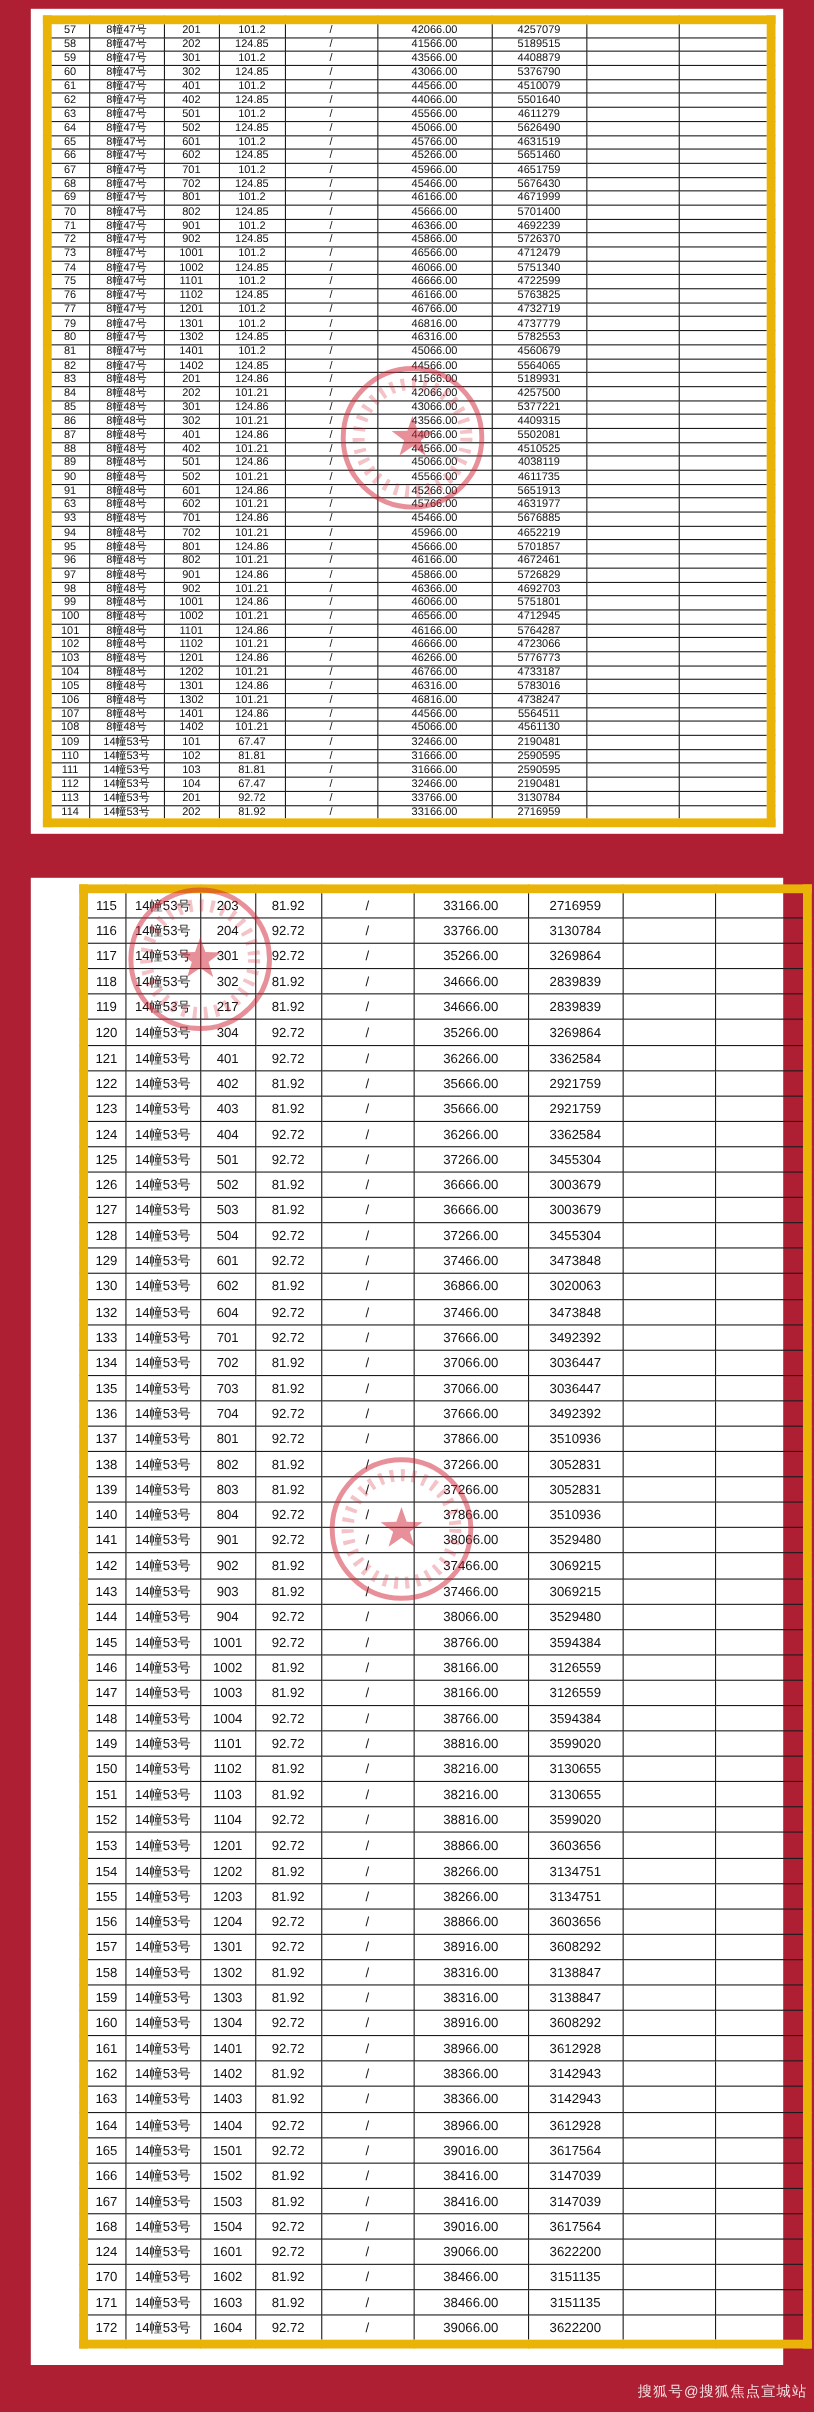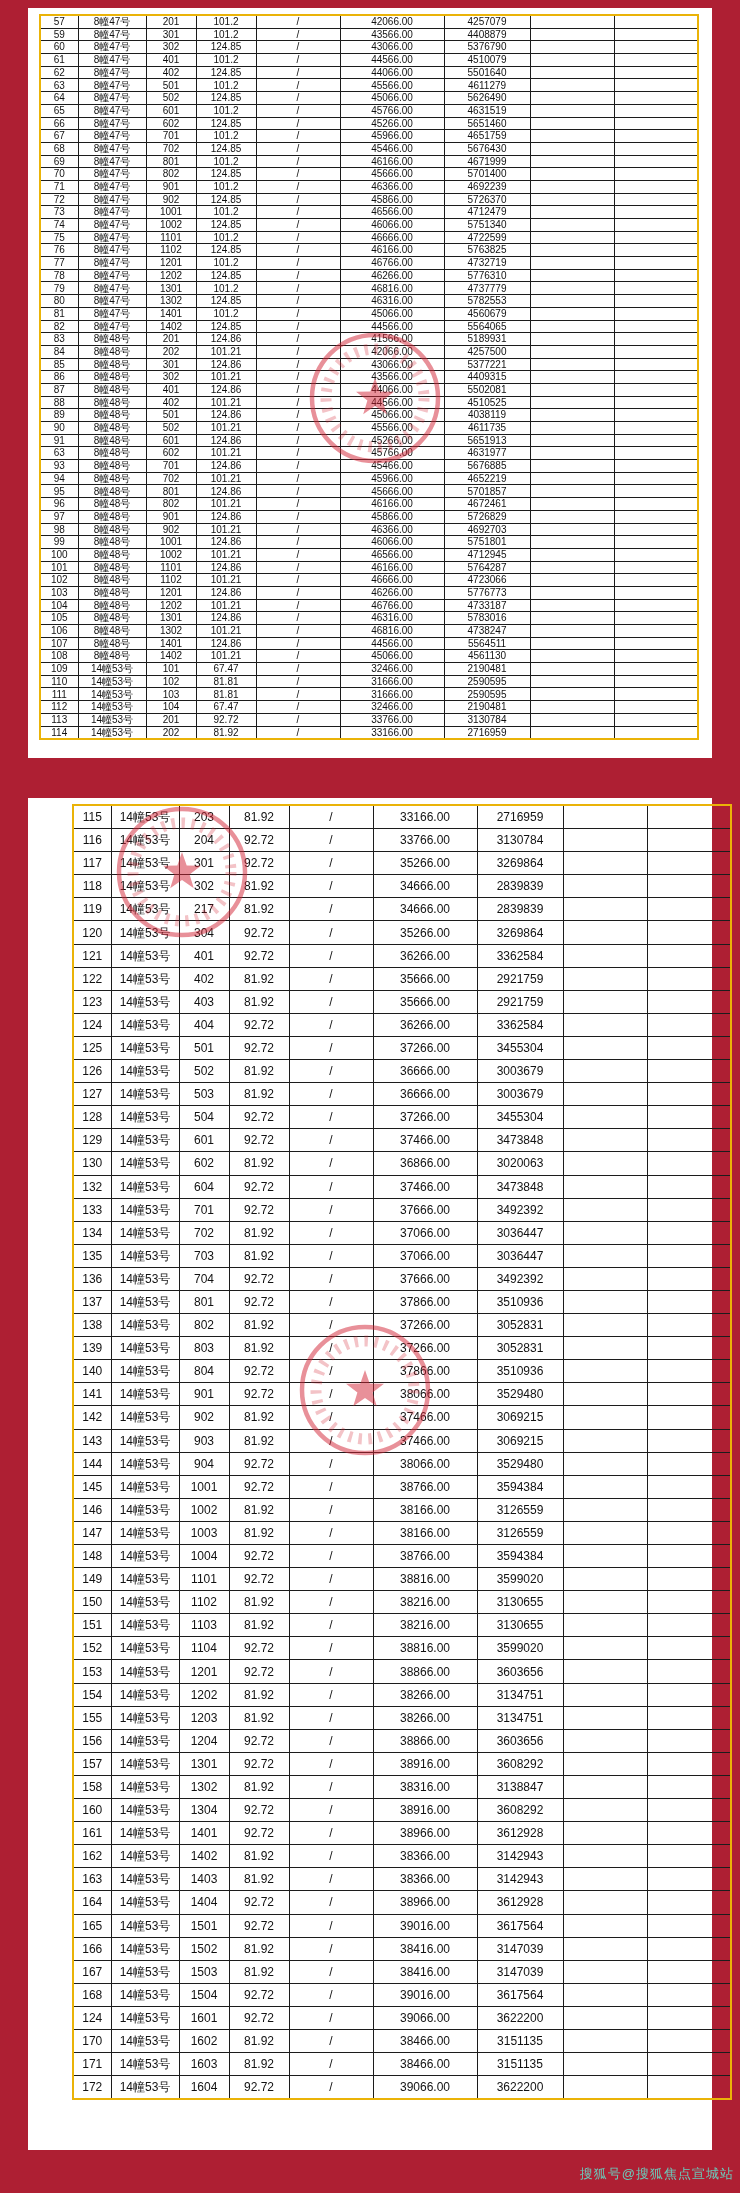--- a/index.html
+++ b/index.html
@@ -16,21 +16,21 @@
     box-sizing:border-box;
     padding:6px 11px;
   }
   .panel-top  { left:28px; top:8px;   width:684px; height:750px; }
   .panel-bottom{ left:28px; top:798px; width:684px; height:1352px;padding-left:44px; }
 
   table.price-grid {
     border-collapse:collapse;
     table-layout:fixed;
     width:660px;
-    border:2px solid #eab308;
+    border:8px solid #eab308;
   }
   table.price-grid td {
     border:1px solid #1c1c1c;
     text-align:center;
     vertical-align:middle;
     padding:0;
     color:#111;
     white-space:nowrap;
     overflow:hidden;
   }
@@ -54,21 +54,21 @@
   .stamp-1 { left:305px; top:328px; }
   .stamp-2 { left:112px; top:802px; }
   .stamp-3 { left:295px; top:1320px; }
 
   .watermark {
     position:absolute;
     top:2165px;
     right:6px;
     font-size:13px;
     letter-spacing:1px;
-    color:#5eead4;
+    color:#ffffff;
     opacity:0.85;
     z-index:6;
     text-align:right;
   }
 </style>
 </head>
 <body style="background-color: rgb(174, 31, 51);">
 
 <div class="panel panel-top">
   <table class="price-grid">
@@ -89,20 +89,31 @@
           <td>8幢47号</td>
           <td>201</td>
           <td>101.2</td>
           <td>/</td>
           <td>42066.00</td>
           <td>4257079</td>
           <td></td>
           <td></td>
         </tr>
         <tr>
+          <td>58</td>
+          <td>8幢47号</td>
+          <td>202</td>
+          <td>124.85</td>
+          <td>/</td>
+          <td>41566.00</td>
+          <td>5189515</td>
+          <td></td>
+          <td></td>
+        </tr>
+        <tr>
           <td>59</td>
           <td>8幢47号</td>
           <td>301</td>
           <td>101.2</td>
           <td>/</td>
           <td>43566.00</td>
           <td>4408879</td>
           <td></td>
           <td></td>
         </tr>
@@ -294,31 +305,20 @@
           <td></td>
         </tr>
         <tr>
           <td>77</td>
           <td>8幢47号</td>
           <td>1201</td>
           <td>101.2</td>
           <td>/</td>
           <td>46766.00</td>
           <td>4732719</td>
-          <td></td>
-          <td></td>
-        </tr>
-        <tr>
-          <td>78</td>
-          <td>8幢47号</td>
-          <td>1202</td>
-          <td>124.85</td>
-          <td>/</td>
-          <td>46266.00</td>
-          <td>5776310</td>
           <td></td>
           <td></td>
         </tr>
         <tr>
           <td>79</td>
           <td>8幢47号</td>
           <td>1301</td>
           <td>101.2</td>
           <td>/</td>
           <td>46816.00</td>
@@ -1188,20 +1188,31 @@
           <td>/</td>
           <td>38916.00</td>
           <td>3608292</td>
           <td></td>
           <td></td>
         </tr>
         <tr>
           <td>158</td>
           <td>14幢53号</td>
           <td>1302</td>
+          <td>81.92</td>
+          <td>/</td>
+          <td>38316.00</td>
+          <td>3138847</td>
+          <td></td>
+          <td></td>
+        </tr>
+        <tr>
+          <td>159</td>
+          <td>14幢53号</td>
+          <td>1303</td>
           <td>81.92</td>
           <td>/</td>
           <td>38316.00</td>
           <td>3138847</td>
           <td></td>
           <td></td>
         </tr>
         <tr>
           <td>160</td>
           <td>14幢53号</td>

